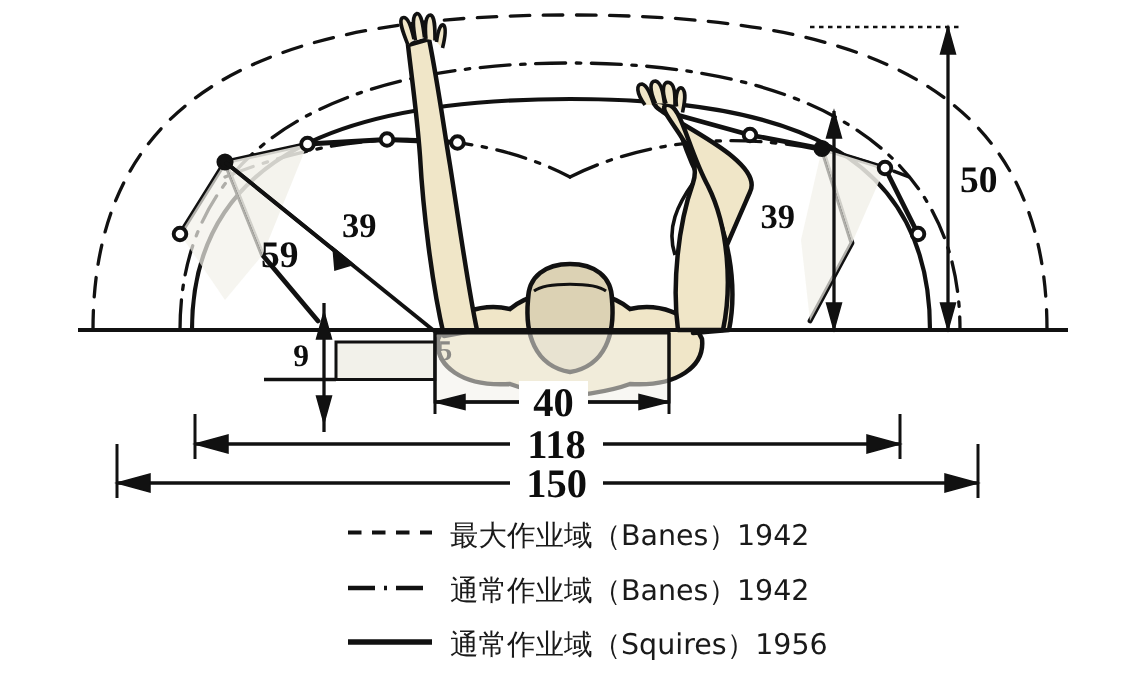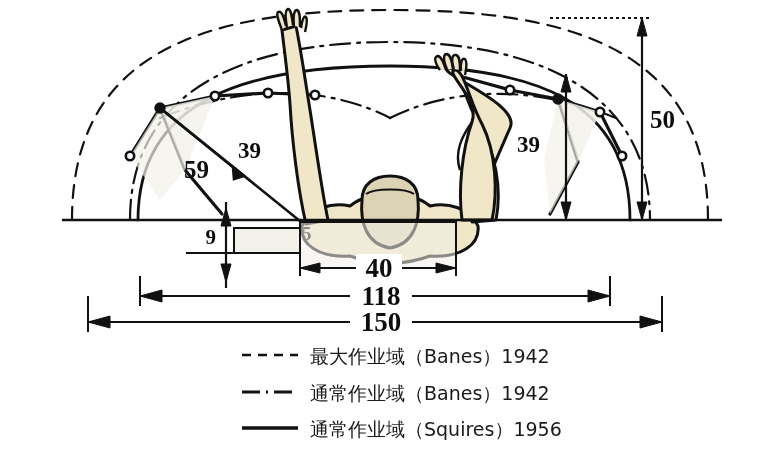--- a/index.html
+++ b/index.html
@@ -9,21 +9,21 @@
   }
   body {
     width: 760px;
     height: 452px;
     position: relative;
     font-family: "Liberation Sans", "DejaVu Sans", sans-serif;
     overflow: hidden;
   }
   #figure-root {
     position: absolute;
-    left: 10px; top: 0;
+    left: 0; top: 0;
     width: 680px;
     height: 452px;
   }
   svg.diagram {
     position: absolute;
     left: 0; top: 0;
     width: 760px;
     height: 452px;
     display: block;
   }

